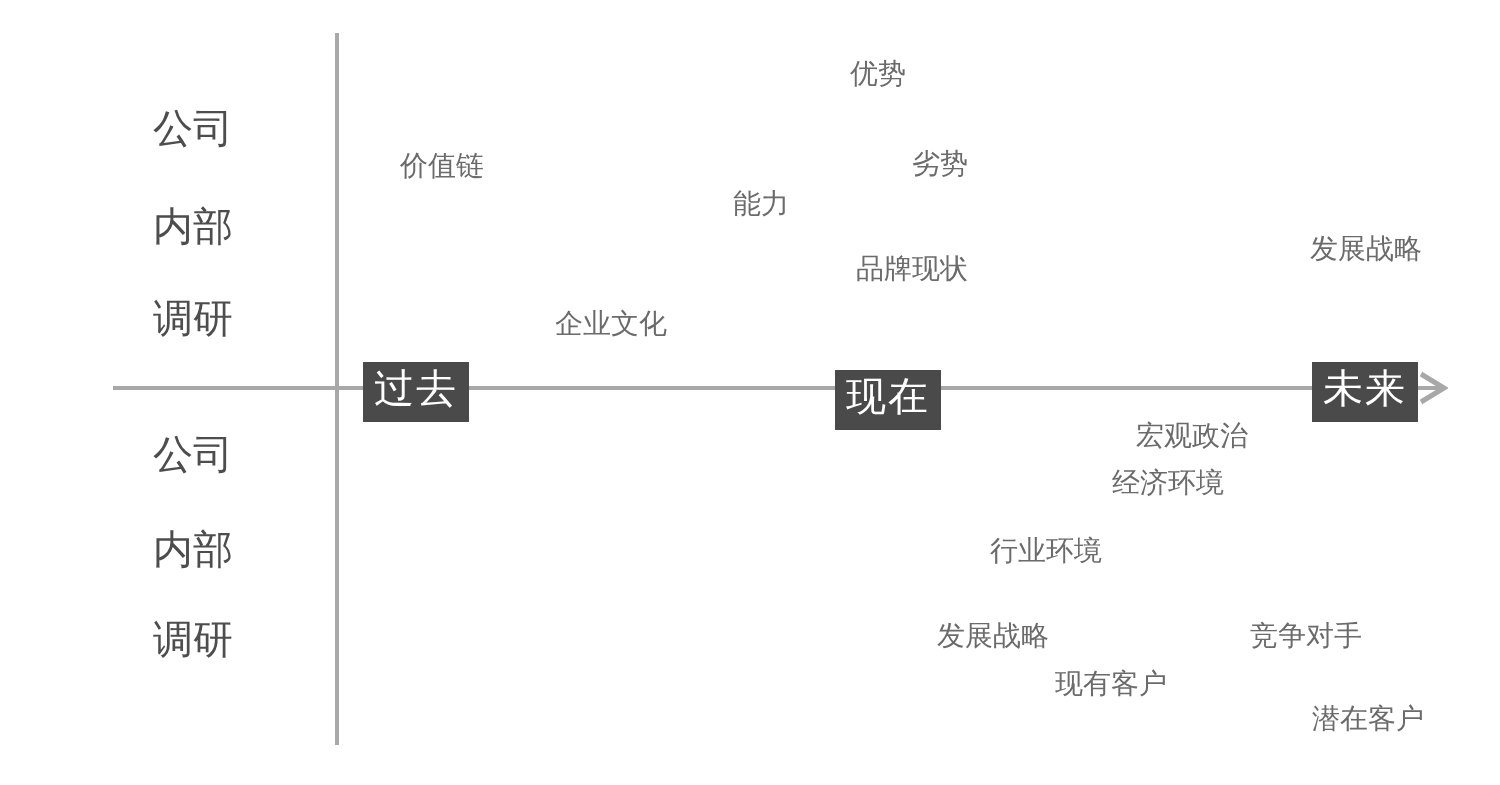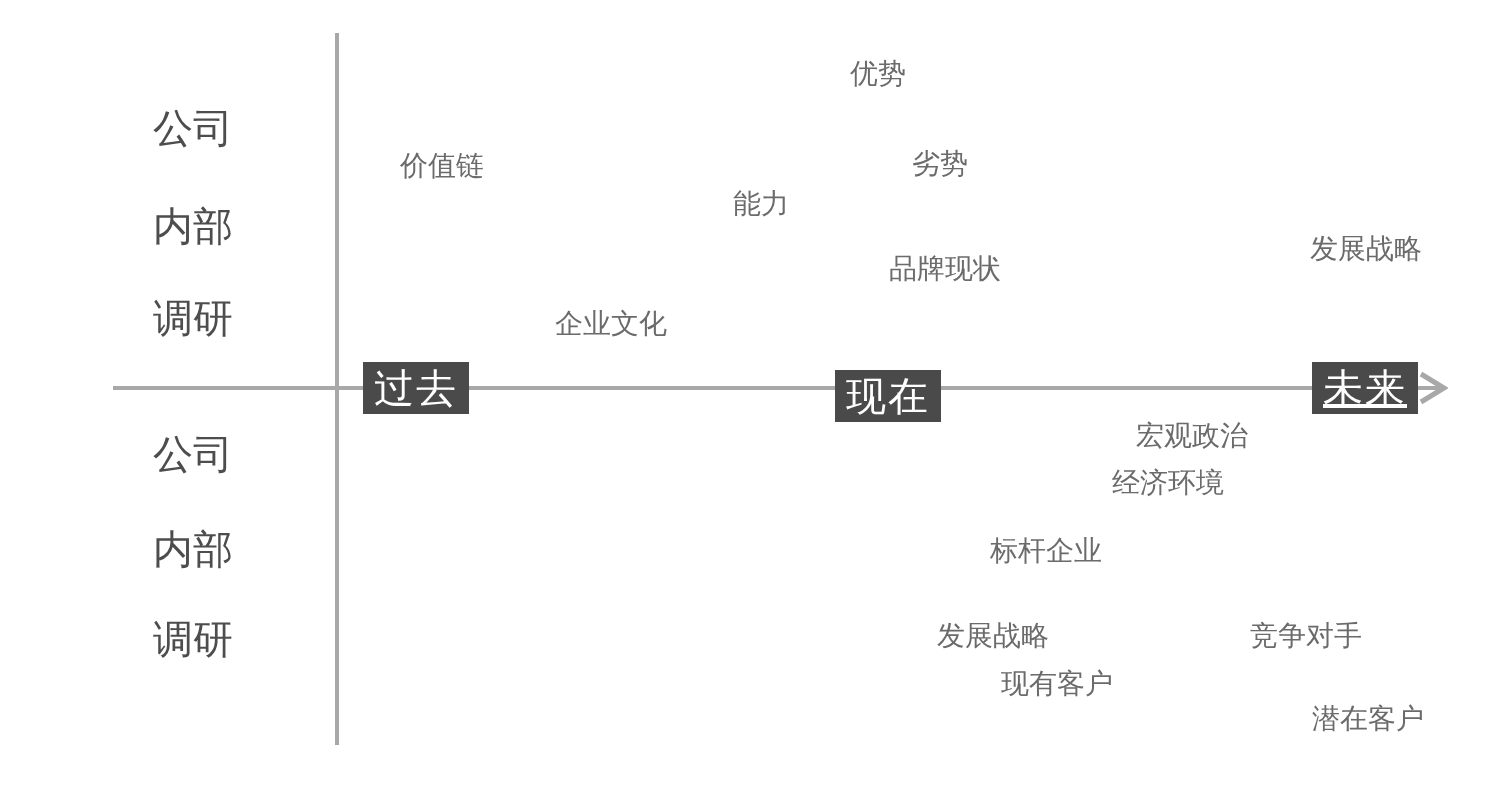--- a/index.html
+++ b/index.html
@@ -14,28 +14,28 @@
   body{
     width:1500px;height:785px;overflow:hidden;
     background:var(--background);
     font-family:"DejaVu Sans","Liberation Sans",sans-serif;
   }
   .canvas{position:relative;width:1500px;height:785px;background:var(--background);}
   .vline{position:absolute;left:335px;top:33px;width:4px;height:712px;background:var(--axis);}
   .hline{position:absolute;left:113px;top:386px;width:1327px;height:4px;background:var(--axis);}
   .arrow{position:absolute;left:1418px;top:371px;}
   .badge{
-    position:absolute;width:106px;height:52px;top:362px;
+    position:absolute;width:106px;height:60px;top:362px;
     background:var(--badge-bg);color:var(--badge-text);
     font-size:40px;line-height:52px;text-align:center;
     letter-spacing:2px;white-space:nowrap;
   }
   .badge.past{left:363px;}
   .badge.present{left:835px;margin-top:8px;}
-  .badge.future{left:1312px;text-decoration:underline;}
+  .badge.future{left:1312px;}
   .side-label{
     position:absolute;left:113px;
     font-size:40px;font-weight:400;line-height:1;
     color:var(--side-text);white-space:nowrap;margin-left:40px;
   }
   .item{
     position:absolute;font-size:28px;line-height:1;
     color:var(--item-text);white-space:nowrap;
   }
 </style>
@@ -59,25 +59,25 @@
   <div class="side-label" style="top:619px">调研</div>
 
   <div class="badge past">过去</div>
   <div class="badge present">现在</div>
   <div class="badge future">未来</div>
 
   <div class="item" style="left:850px;top:60px">优势</div>
   <div class="item" style="left:400px;top:152px">价值链</div>
   <div class="item" style="left:912px;top:150px">劣势</div>
   <div class="item" style="left:733px;top:190px">能力</div>
-  <div class="item" style="left:889px;top:255px">品牌现状</div>
+  <div class="item" style="left:856px;top:255px">品牌现状</div>
   <div class="item" style="left:1310px;top:235px">发展战略</div>
   <div class="item" style="left:555px;top:310px">企业文化</div>
 
   <div class="item" style="left:1136px;top:422px">宏观政治</div>
   <div class="item" style="left:1112px;top:469px">经济环境</div>
-  <div class="item" style="left:990px;top:537px">标杆企业</div>
+  <div class="item" style="left:990px;top:537px">行业环境</div>
   <div class="item" style="left:937px;top:622px">发展战略</div>
   <div class="item" style="left:1250px;top:622px">竞争对手</div>
-  <div class="item" style="left:1001px;top:670px">现有客户</div>
+  <div class="item" style="left:1055px;top:670px">现有客户</div>
   <div class="item" style="left:1312px;top:705px">潜在客户</div>
 
 </div>
 
 </body></html>

